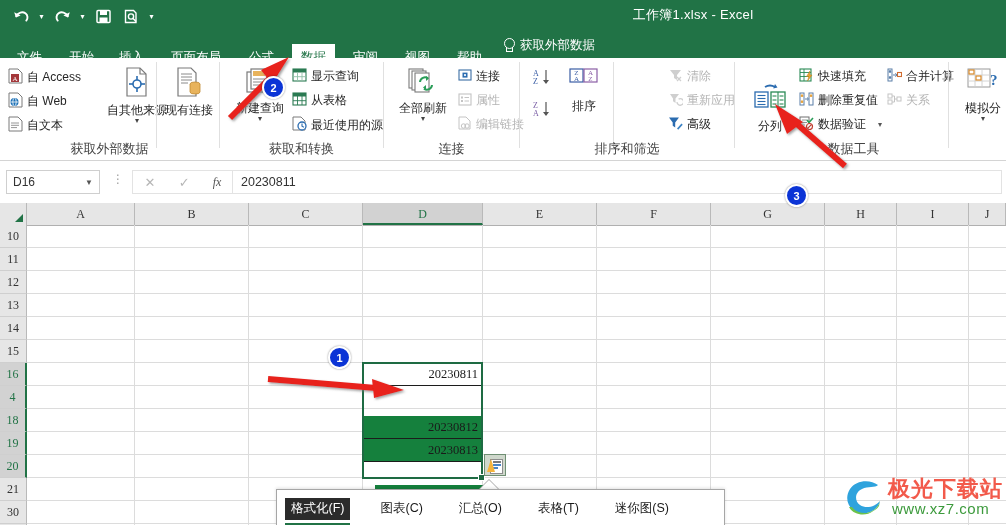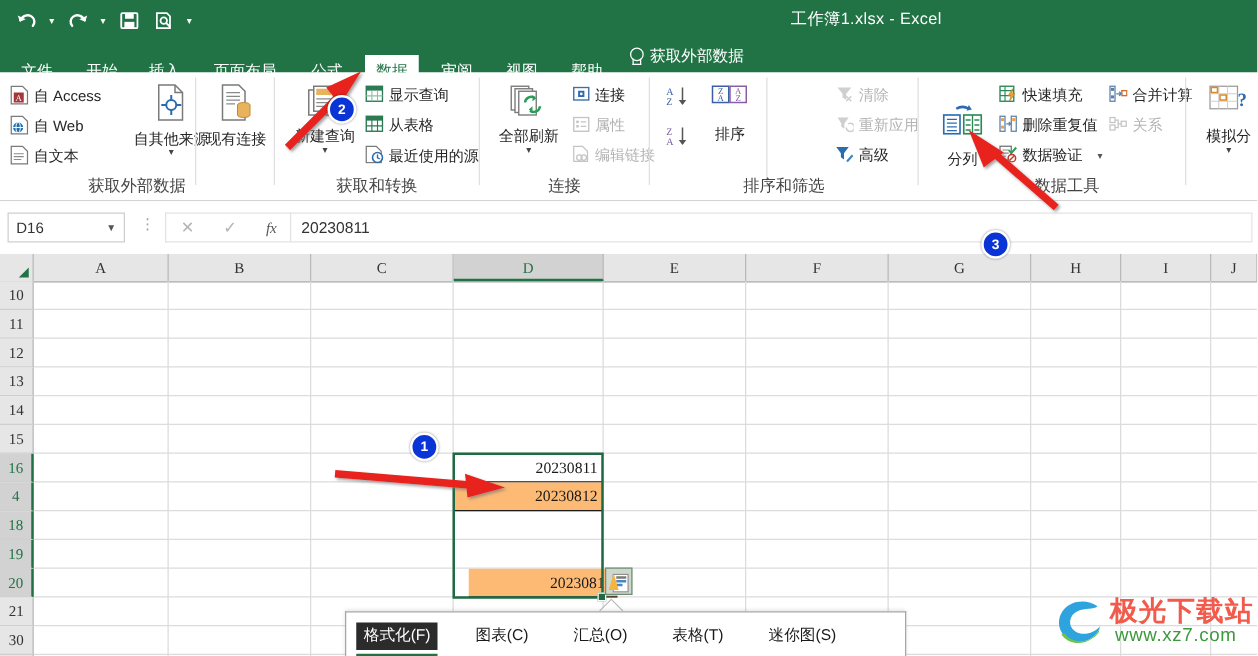--- a/index.html
+++ b/index.html
@@ -59,21 +59,21 @@
   .rowhdr{position:absolute;left:0;top:22px;width:27px;background:#e6e6e6;}
   .rh{position:absolute;left:0;width:27px;height:23px;line-height:23px;text-align:center;font-size:12px;color:#333;
       font-family:"Liberation Serif","DejaVu Serif",serif;border-bottom:1px solid #cfcfcf;border-right:1px solid #b9b9b9;box-sizing:border-box;background:#e6e6e6;}
   .rh.sel{background:#d2d2d2;color:#217346;border-right:2px solid #217346;}
   .cells{position:absolute;left:27px;top:22px;width:979px;height:300px;}
   .gline-v{position:absolute;top:0;width:1px;height:300px;background:#dcdcdc;}
   .gline-h{position:absolute;left:0;width:979px;height:1px;background:#dcdcdc;}
   .datacell{position:absolute;box-sizing:border-box;display:flex;align-items:center;justify-content:flex-end;
             font-size:12.5px;color:#1a1a1a;font-family:"Liberation Serif","DejaVu Serif",serif;
             padding-right:4px;border-bottom:1.6px solid #1c1c1c;}
-  .datacell.on{background:#fdba74;}
+  .datacell.on{background:#15803d;margin-top:30px;}
   .selbox{position:absolute;border:2px solid #1e6b43;box-sizing:border-box;pointer-events:none;}
   .selhandle{position:absolute;width:5px;height:5px;background:#1e6b43;border:1px solid #fff;box-sizing:content-box;}
   .qabtn{position:absolute;width:22px;height:22px;background:#cfd8cc;border:1px solid #6f8f73;box-sizing:border-box;display:flex;align-items:center;justify-content:center;}
   
   .qaglyph{position:relative;width:15px;height:13px;}
   .qaglyph .sheet{position:absolute;right:0;top:0;width:11px;height:13px;background:#fff;border:1px solid #8d8d8d;}
   .qaglyph .bar{position:absolute;left:2px;width:7px;height:2px;}
   .qaglyph .bolt{position:absolute;left:-1px;top:0px;width:0;height:0;border-left:4px solid transparent;border-right:4px solid transparent;border-bottom:13px solid #f5b43c;}
   
   .qapop{position:absolute;left:276px;top:489px;width:447px;height:36px;background:#fff;border:1px solid #a6a6a6;border-bottom:none;box-shadow:0 -1px 3px rgba(0,0,0,.12);}
@@ -596,20 +596,21 @@
     <div class="gline-h" style="top:160px"></div>
     <div class="gline-h" style="top:183px"></div>
     <div class="gline-h" style="top:206px"></div>
     <div class="gline-h" style="top:229px"></div>
     <div class="gline-h" style="top:252px"></div>
     <div class="gline-h" style="top:275px"></div>
     <div class="gline-h" style="top:298px"></div>
 
     <div class="datacell" style="left:336px;top:138px;width:119px;height:23px">20230811</div>
     <div class="datacell on" style="left:336px;top:161px;width:119px;height:23px">20230812</div>
+    <div class="datacell on" style="left:336px;top:184px;width:119px;height:23px">20230813</div>
     <div class="datacell on" style="left:348px;top:230px;width:119px;height:23px">20230815</div>
 
     <div class="selbox" style="left:335px;top:137px;width:121px;height:117px"></div>
     <div class="selhandle" style="left:451px;top:249px"></div>
   </div>
 </div>
 
 <div class="qabtn" style="left:484px;top:454px">
   <span class="qaglyph">
     <span class="sheet"></span>

